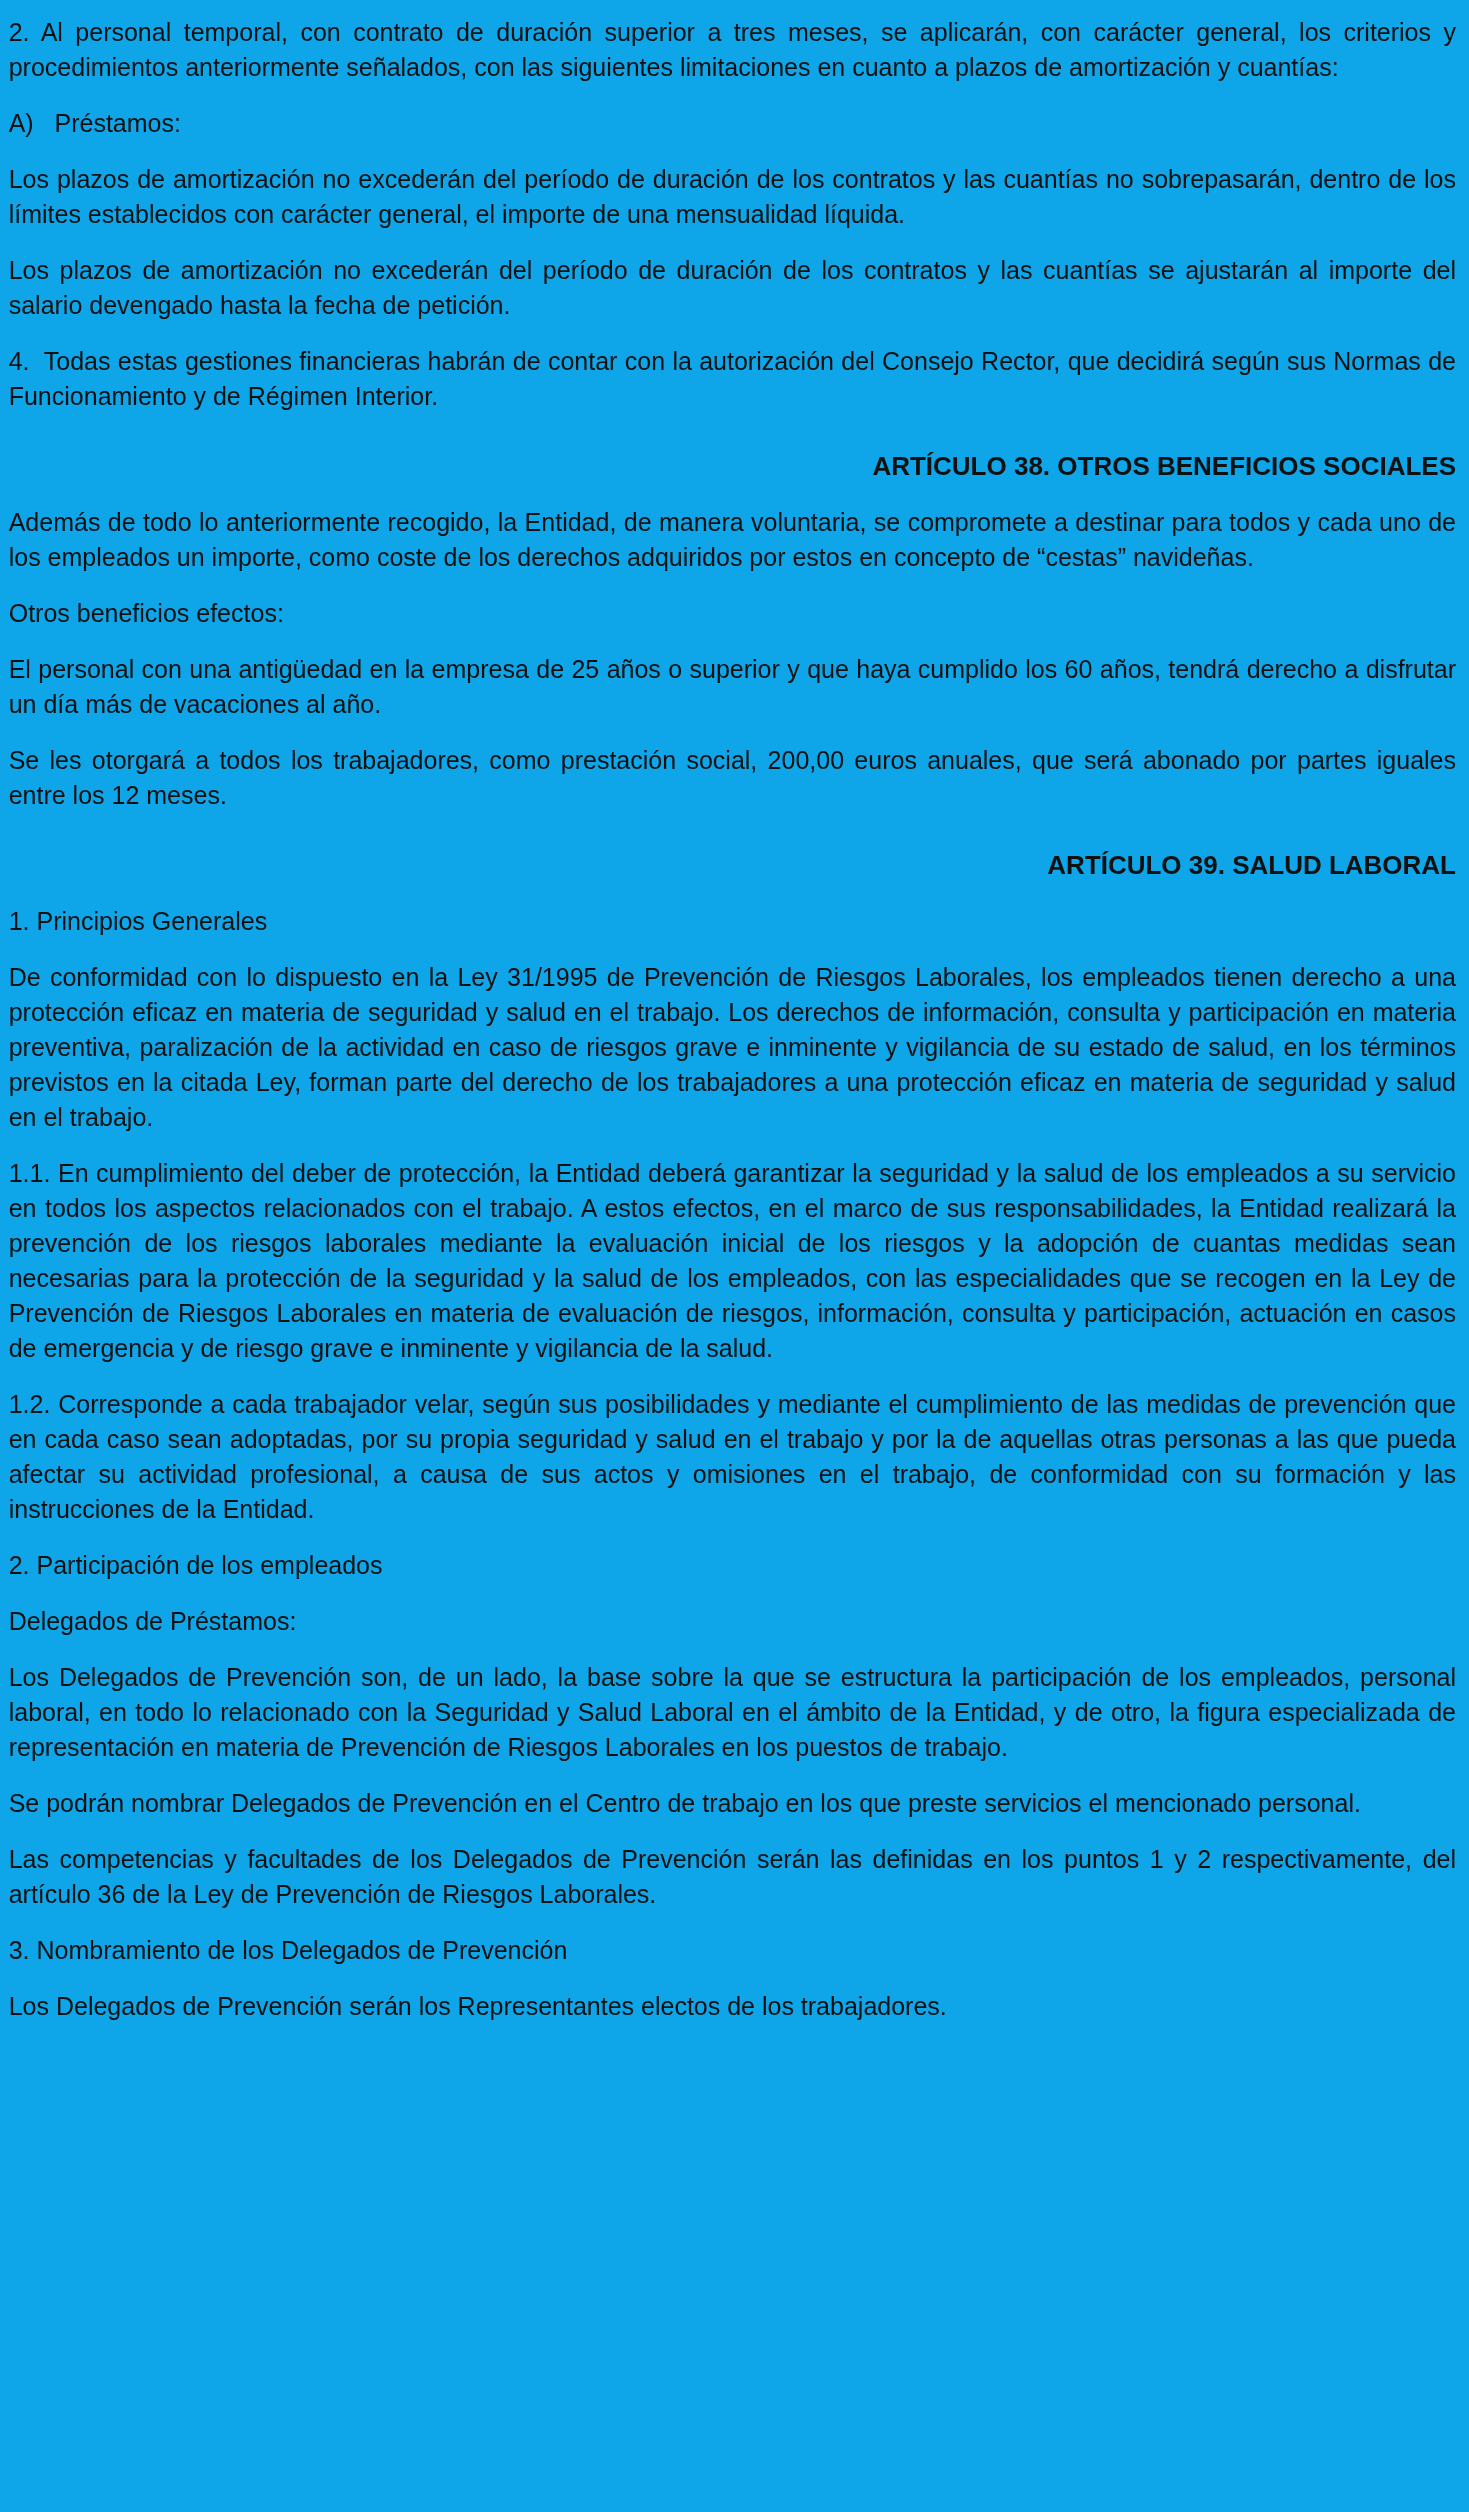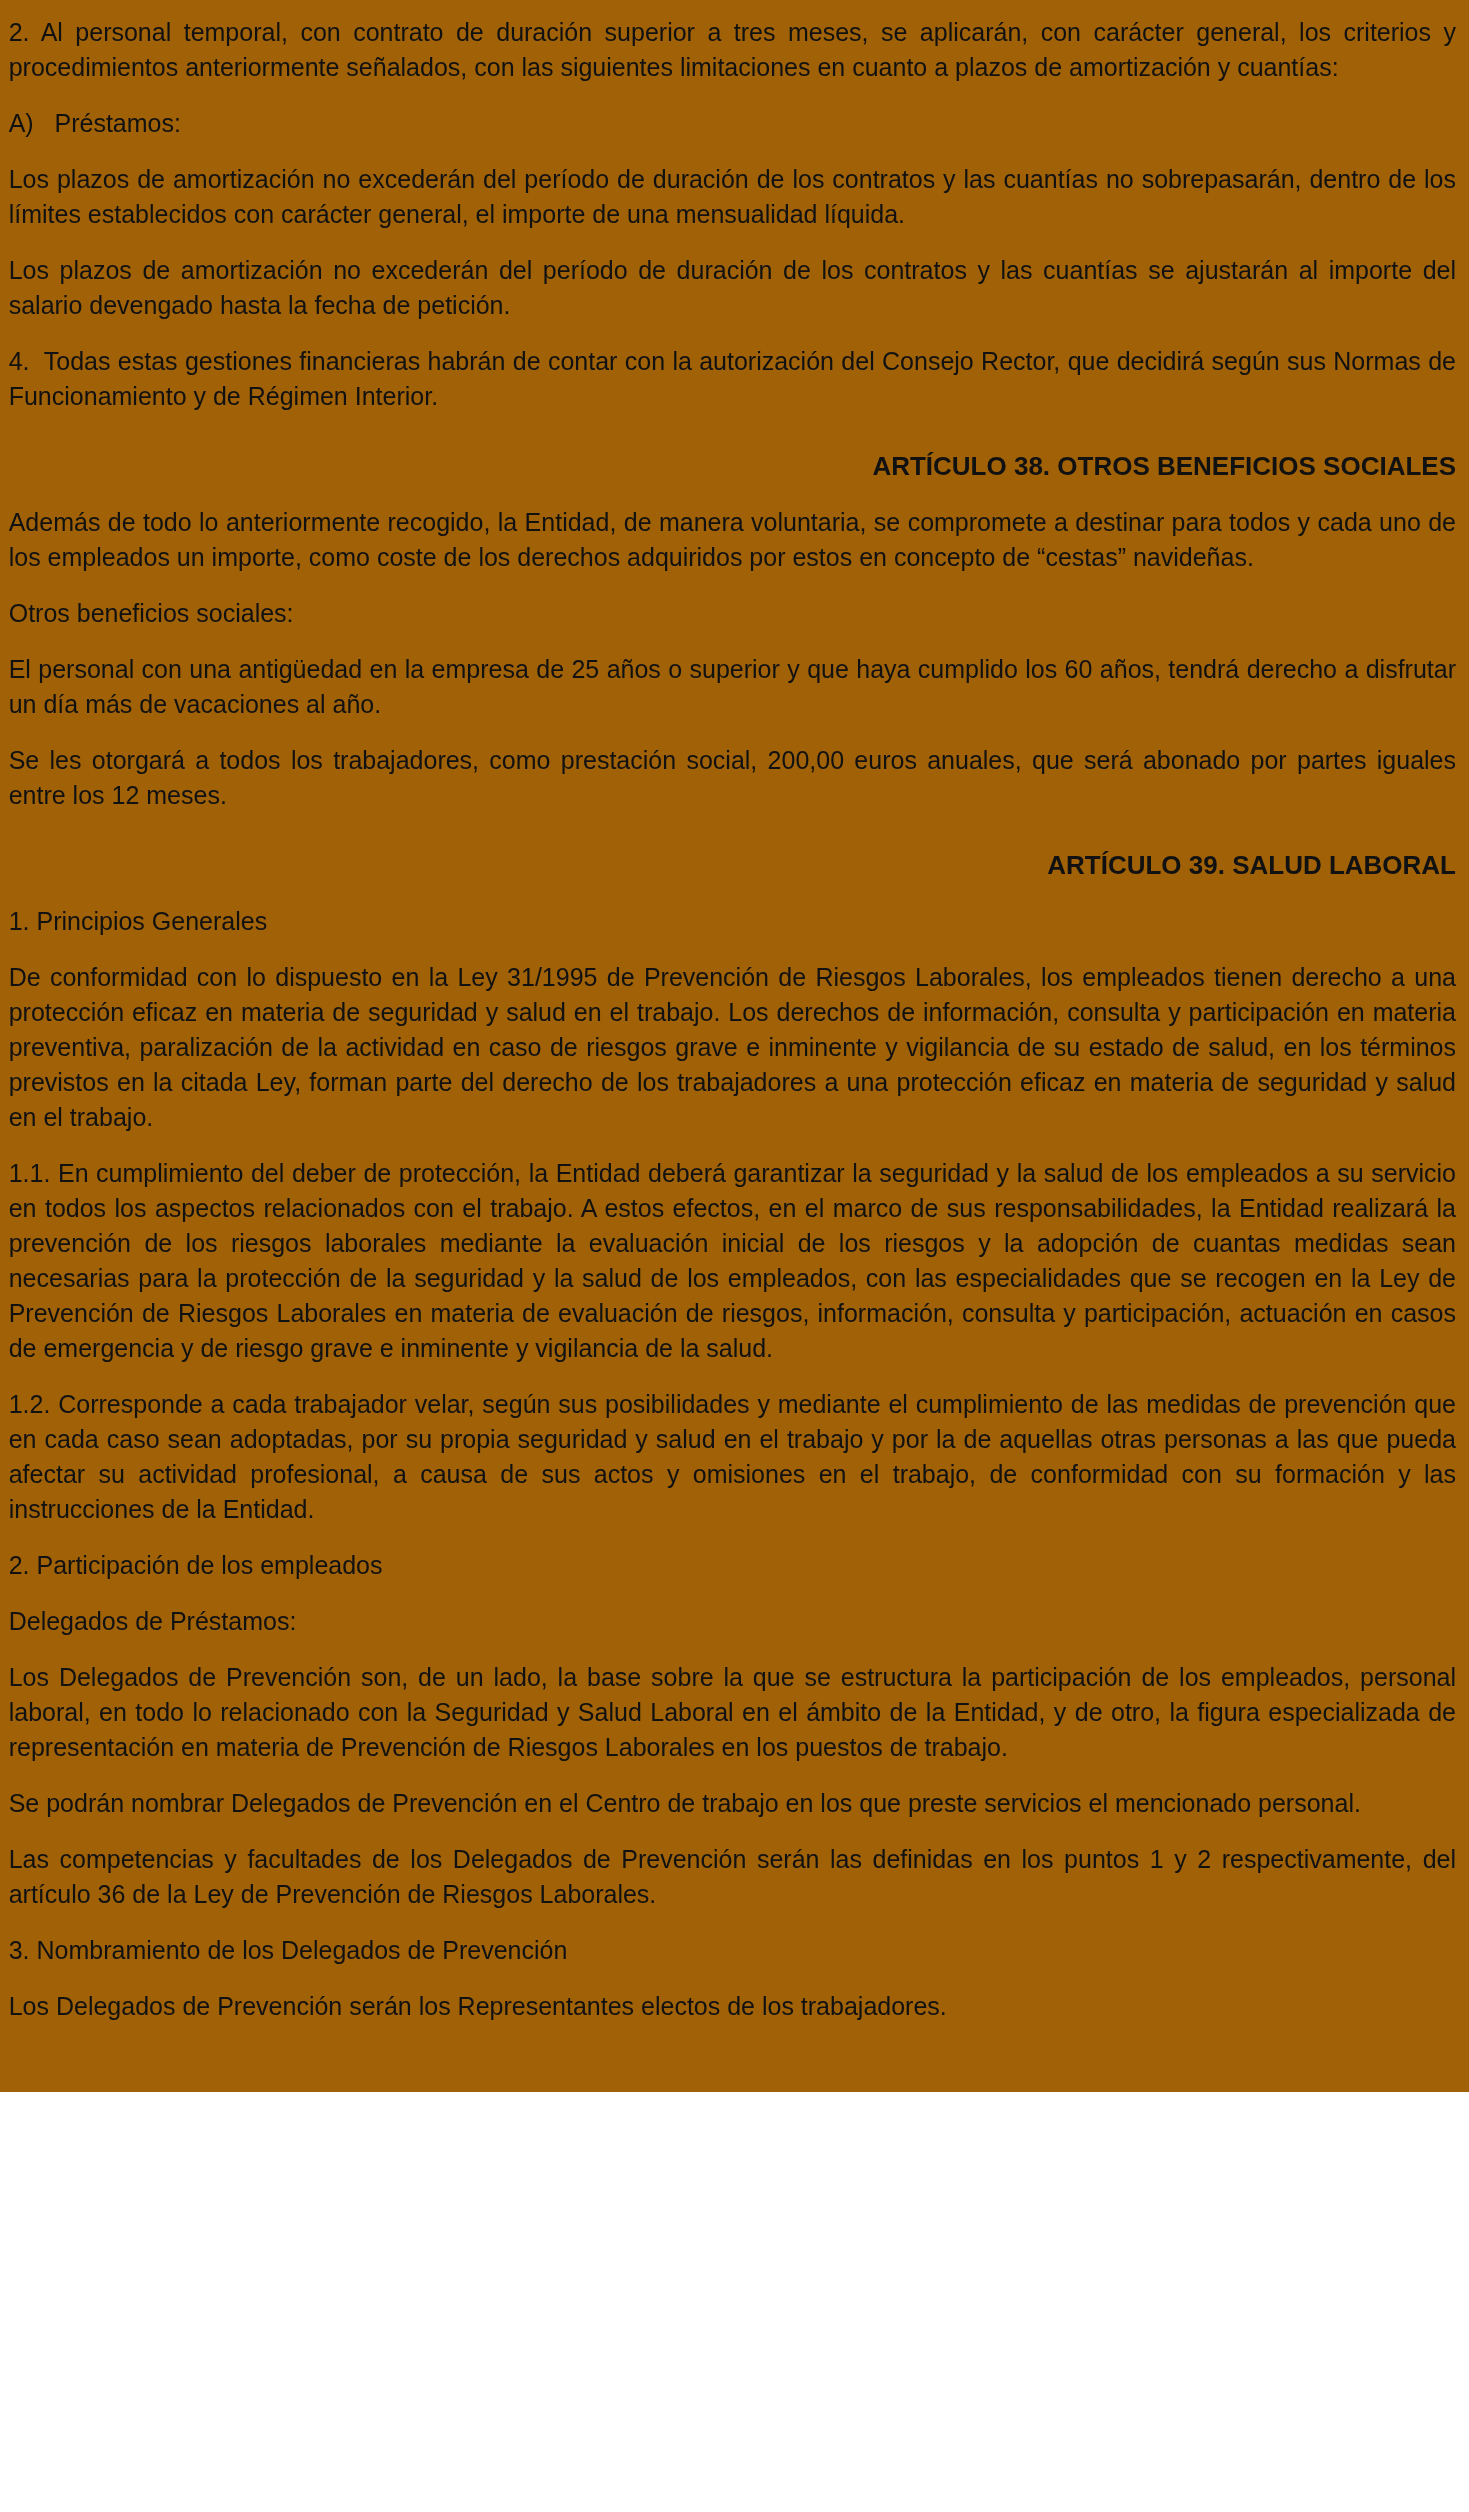--- a/index.html
+++ b/index.html
@@ -10,23 +10,23 @@
   body {
     width: 1470px;
     height: 2512px;
     overflow: hidden;
     font-family: "Liberation Sans", "DejaVu Sans", sans-serif;
     color: #111111;
   }
   .page {
     box-sizing: border-box;
     width: 1470px;
-    height: 2092px;
+    height: 2512px;
     padding: 15px 14px 0 8.7px;
-    background: #a16207;
+    background: #0ea5e9;
   }
   .doc p {
     margin: 0 0 21px 0;
     font-size: 25px;
     line-height: 35px;
     text-align: justify;
     font-weight: 400;
     letter-spacing: 0;
     color: #111111;
   }
@@ -48,21 +48,21 @@
 
 <main class="page">
   <article class="doc">
       <p>2. Al personal temporal, con contrato de duración superior a tres meses, se aplicarán, con carácter general, los criterios y procedimientos anteriormente señalados, con las siguientes limitaciones en cuanto a plazos de amortización y cuantías:</p>
       <p>A)&nbsp;&nbsp; Préstamos:</p>
       <p>Los plazos de amortización no excederán del período de duración de los contratos y las cuantías no sobrepasarán, dentro de los límites establecidos con carácter general, el importe de una mensualidad líquida.</p>
       <p>Los plazos de amortización no excederán del período de duración de los contratos y las cuantías se ajustarán al importe del salario devengado hasta la fecha de petición.</p>
       <p>4.&nbsp; Todas estas gestiones financieras habrán de contar con la autorización del Consejo Rector, que decidirá según sus Normas de Funcionamiento y de Régimen Interior.</p>
       <h2>ARTÍCULO 38. OTROS BENEFICIOS SOCIALES</h2>
       <p>Además de todo lo anteriormente recogido, la Entidad, de manera voluntaria, se compromete a destinar para todos y cada uno de los empleados un importe, como coste de los derechos adquiridos por estos en concepto de “cestas” navideñas.</p>
-      <p>Otros beneficios sociales:</p>
+      <p>Otros beneficios efectos:</p>
       <p>El personal con una antigüedad en la empresa de 25 años o superior y que haya cumplido los 60 años, tendrá derecho a disfrutar un día más de vacaciones al año.</p>
       <p>Se les otorgará a todos los trabajadores, como prestación social, 200,00 euros anuales, que será abonado por partes iguales entre los 12 meses.</p>
       <h2>ARTÍCULO 39. SALUD LABORAL</h2>
       <p>1. Principios Generales</p>
       <p>De conformidad con lo dispuesto en la Ley 31/1995 de Prevención de Riesgos Laborales, los empleados tienen derecho a una protección eficaz en materia de seguridad y salud en el trabajo. Los derechos de información, consulta y participación en materia preventiva, paralización de la actividad en caso de riesgos grave e inminente y vigilancia de su estado de salud, en los términos previstos en la citada Ley, forman parte del derecho de los trabajadores a una protección eficaz en materia de seguridad y salud en el trabajo.</p>
       <p>1.1. En cumplimiento del deber de protección, la Entidad deberá garantizar la seguridad y la salud de los empleados a su servicio en todos los aspectos relacionados con el trabajo. A estos efectos, en el marco de sus responsabilidades, la Entidad realizará la prevención de los riesgos laborales mediante la evaluación inicial de los riesgos y la adopción de cuantas medidas sean necesarias para la protección de la seguridad y la salud de los empleados, con las especialidades que se recogen en la Ley de Prevención de Riesgos Laborales en materia de evaluación de riesgos, información, consulta y participación, actuación en casos de emergencia y de riesgo grave e inminente y vigilancia de la salud.</p>
       <p>1.2. Corresponde a cada trabajador velar, según sus posibilidades y mediante el cumplimiento de las medidas de prevención que en cada caso sean adoptadas, por su propia seguridad y salud en el trabajo y por la de aquellas otras personas a las que pueda afectar su actividad profesional, a causa de sus actos y omisiones en el trabajo, de conformidad con su formación y las instrucciones de la Entidad.</p>
       <p>2. Participación de los empleados</p>
       <p>Delegados de Préstamos:</p>
       <p>Los Delegados de Prevención son, de un lado, la base sobre la que se estructura la participación de los empleados, personal laboral, en todo lo relacionado con la Seguridad y Salud Laboral en el ámbito de la Entidad, y de otro, la figura especializada de representación en materia de Prevención de Riesgos Laborales en los puestos de trabajo.</p>

